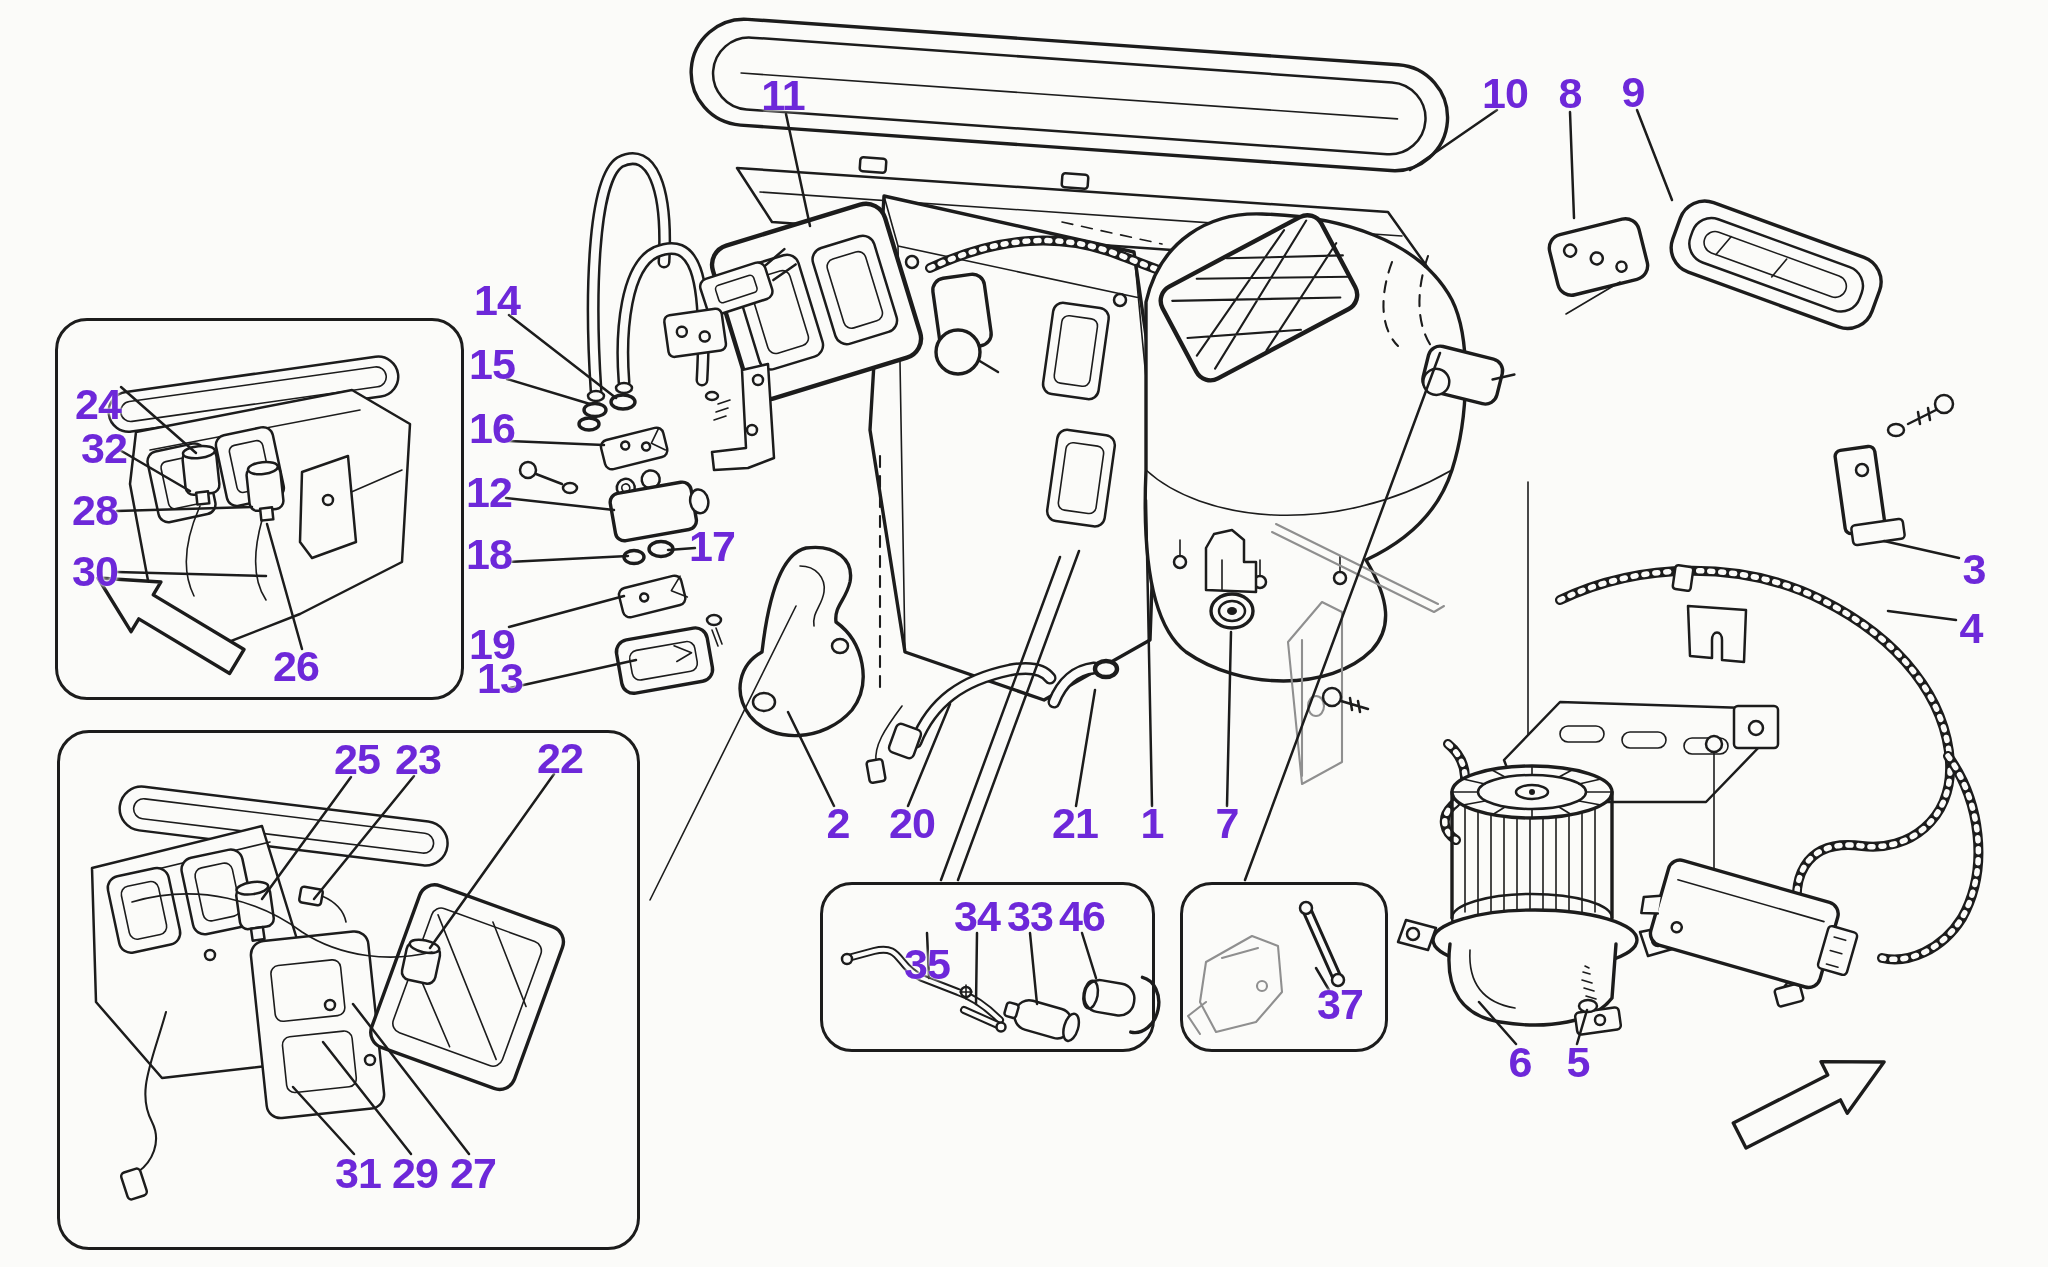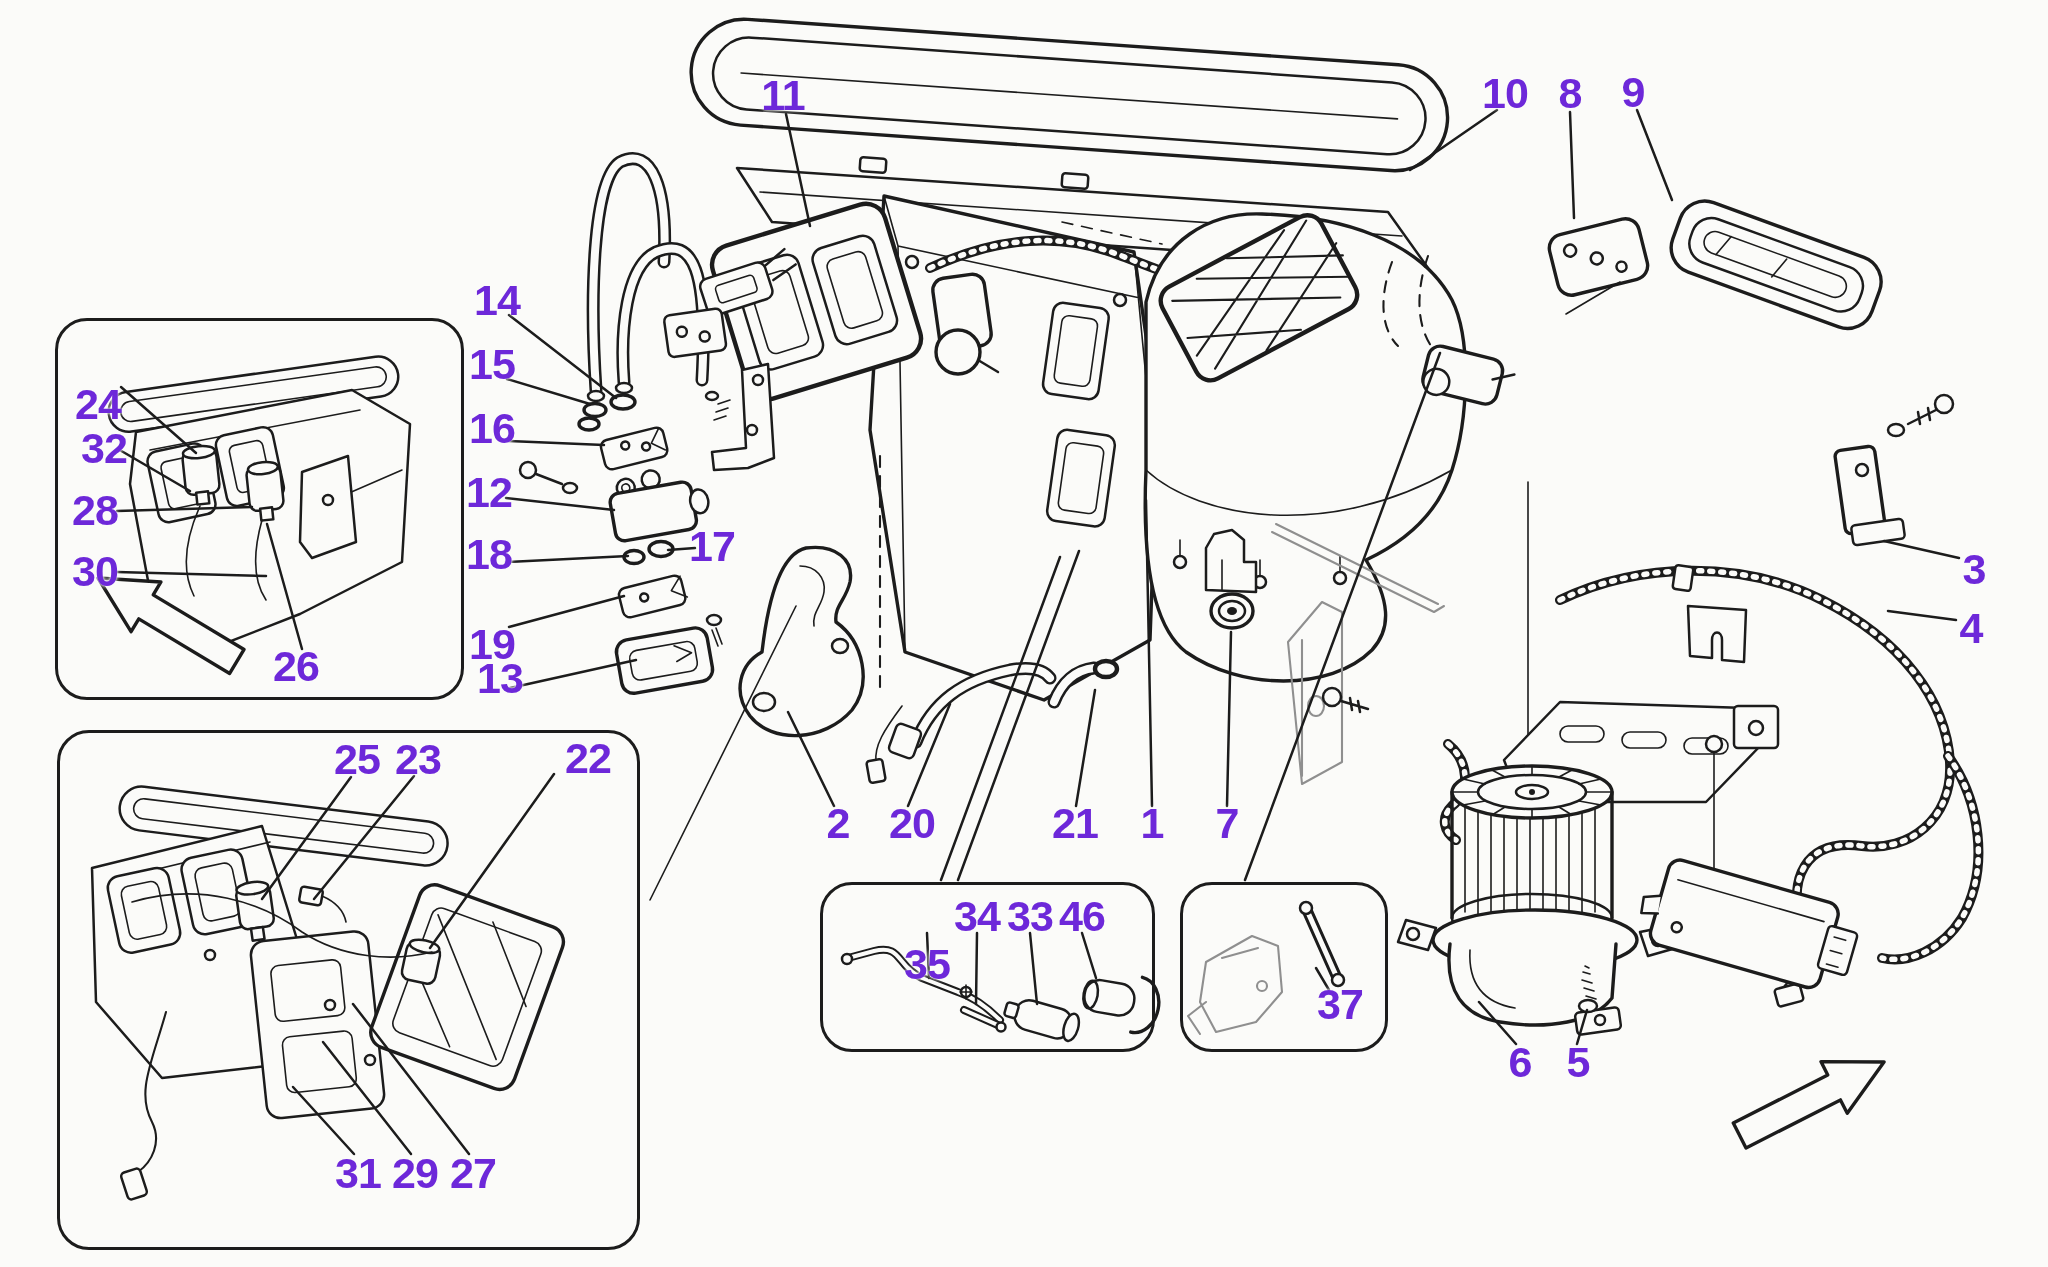--- a/index.html
+++ b/index.html
@@ -462,21 +462,21 @@
       <span class="callout" style="left: 489px; top: 492px;">12</span>
       <span class="callout" style="left: 484px; top: 678px; margin-left: 16px;">13</span>
       <span class="callout" style="left: 497px; top: 300px;">14</span>
       <span class="callout" style="left: 492px; top: 364px;">15</span>
       <span class="callout" style="left: 492px; top: 428px;">16</span>
       <span class="callout" style="left: 712px; top: 546px;">17</span>
       <span class="callout" style="left: 489px; top: 554px;">18</span>
       <span class="callout" style="left: 492px; top: 644px; text-align: center;">19</span>
       <span class="callout" style="left: 912px; top: 823px;">20</span>
       <span class="callout" style="left: 1075px; top: 823px;">21</span>
-      <span class="callout" style="left: 560px; top: 758px; margin-left: 28px;">22</span>
+      <span class="callout" style="left: 560px; top: 758px;">22</span>
       <span class="callout" style="left: 418px; top: 759px;">23</span>
       <span class="callout" style="left: 98px; top: 404px;">24</span>
       <span class="callout" style="left: 357px; top: 759px; text-align: right;">25</span>
       <span class="callout" style="left: 296px; top: 666px;">26</span>
       <span class="callout" style="left: 473px; top: 1173px;">27</span>
       <span class="callout" style="left: 95px; top: 510px;">28</span>
       <span class="callout" style="left: 415px; top: 1173px;">29</span>
       <span class="callout" style="left: 95px; top: 571px;">30</span>
       <span class="callout" style="left: 358px; top: 1173px;">31</span>
       <span class="callout" style="left: 96px; top: 448px; margin-left: 8px;">32</span>

